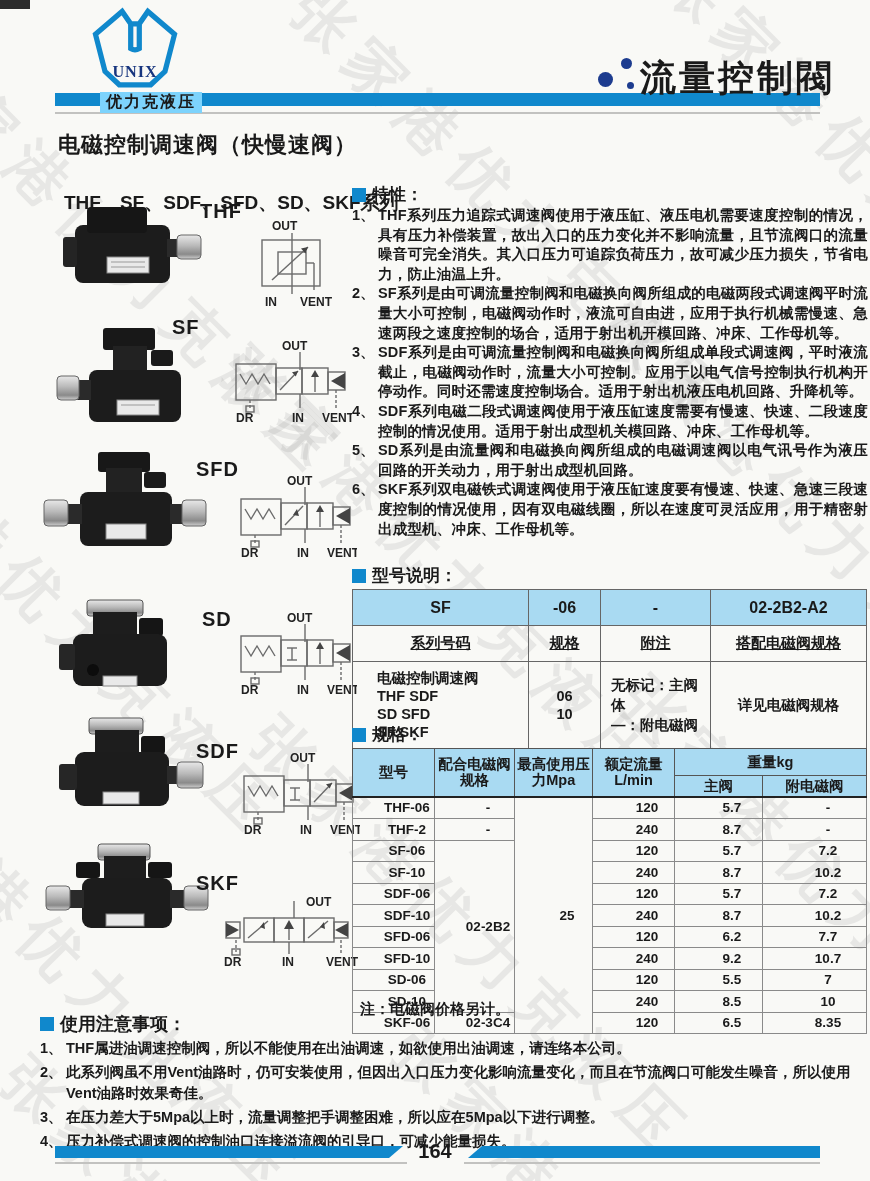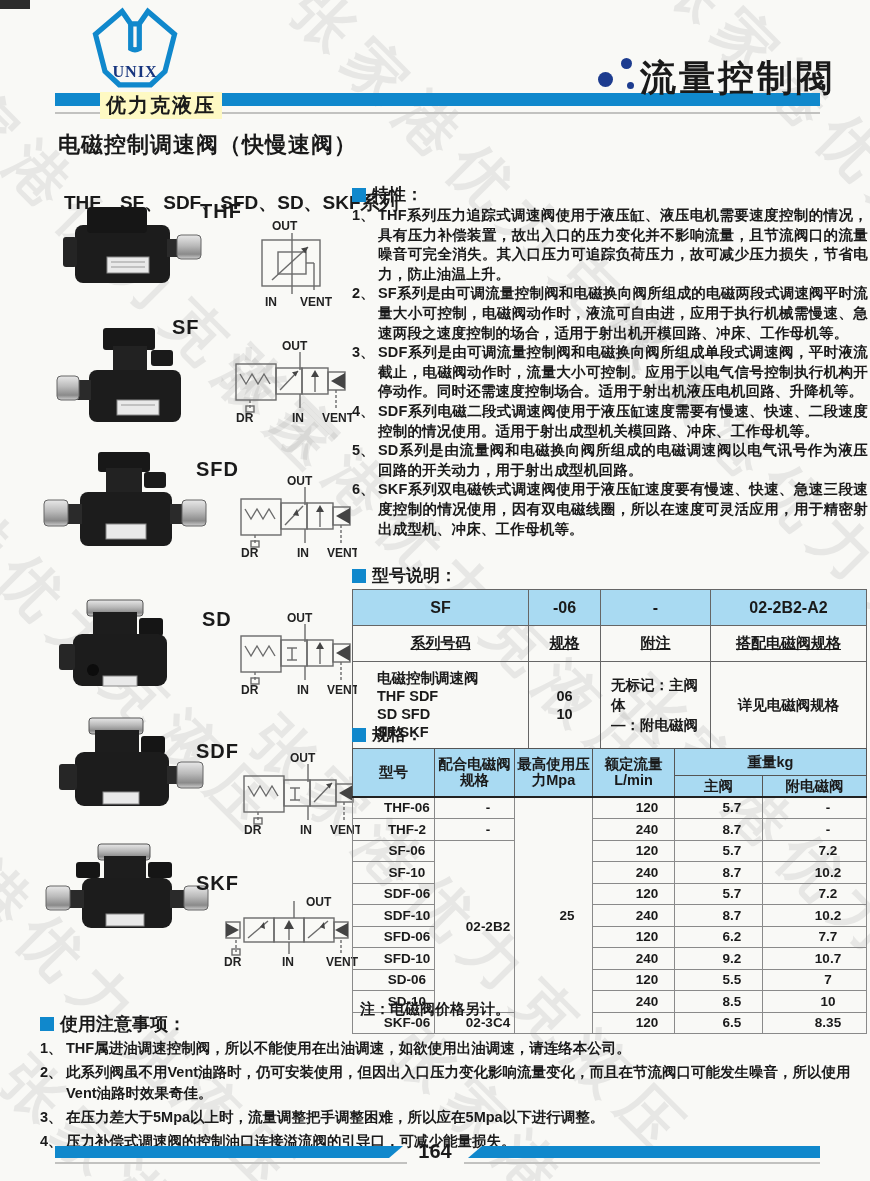--- a/index.html
+++ b/index.html
@@ -13,21 +13,21 @@
   
   #wm-layer{position:absolute;inset:0;z-index:0;pointer-events:none;overflow:hidden;}
   .wm{
     position:absolute;white-space:nowrap;font-weight:bold;font-size:60px;
     color:rgba(125,125,125,0.14);transform:rotate(45deg);transform-origin:left top;
     letter-spacing:14px;
   }
   #content{position:absolute;inset:0;z-index:1;}
   
   .scan-corner{left:0;top:0;width:30px;height:9px;background:#2c2c2c;}
-  .tagline{left:100px;top:92px;font-size:20px;font-weight:800;letter-spacing:2px;background:#fef9c3;padding:0 6px;z-index:3;}
+  .tagline{left:100px;top:92px;font-size:16px;font-weight:800;letter-spacing:2px;background:#7dd3fc;padding:0 6px;z-index:3;}
   .bar-blue{background:#1088cc;height:13px;top:93px;}
   .hairline{height:2px;background:#c2c2c0;}
   .header-title{left:640px;top:54px;font-size:36px;font-weight:900;letter-spacing:3px;}
   .dot{border-radius:50%;background:#1d3c8f;}
   
   .sec-head{display:flex;align-items:center;gap:6px;font-size:17px;font-weight:800;}
   .sq{width:14px;height:14px;background:#1088cc;flex:0 0 auto;}
   
   .main-title{left:58px;top:130px;font-size:22px;font-weight:800;letter-spacing:1px;}
   .series-line{left:64px;top:163px;font-size:19px;font-weight:800;margin-top:27px;}

